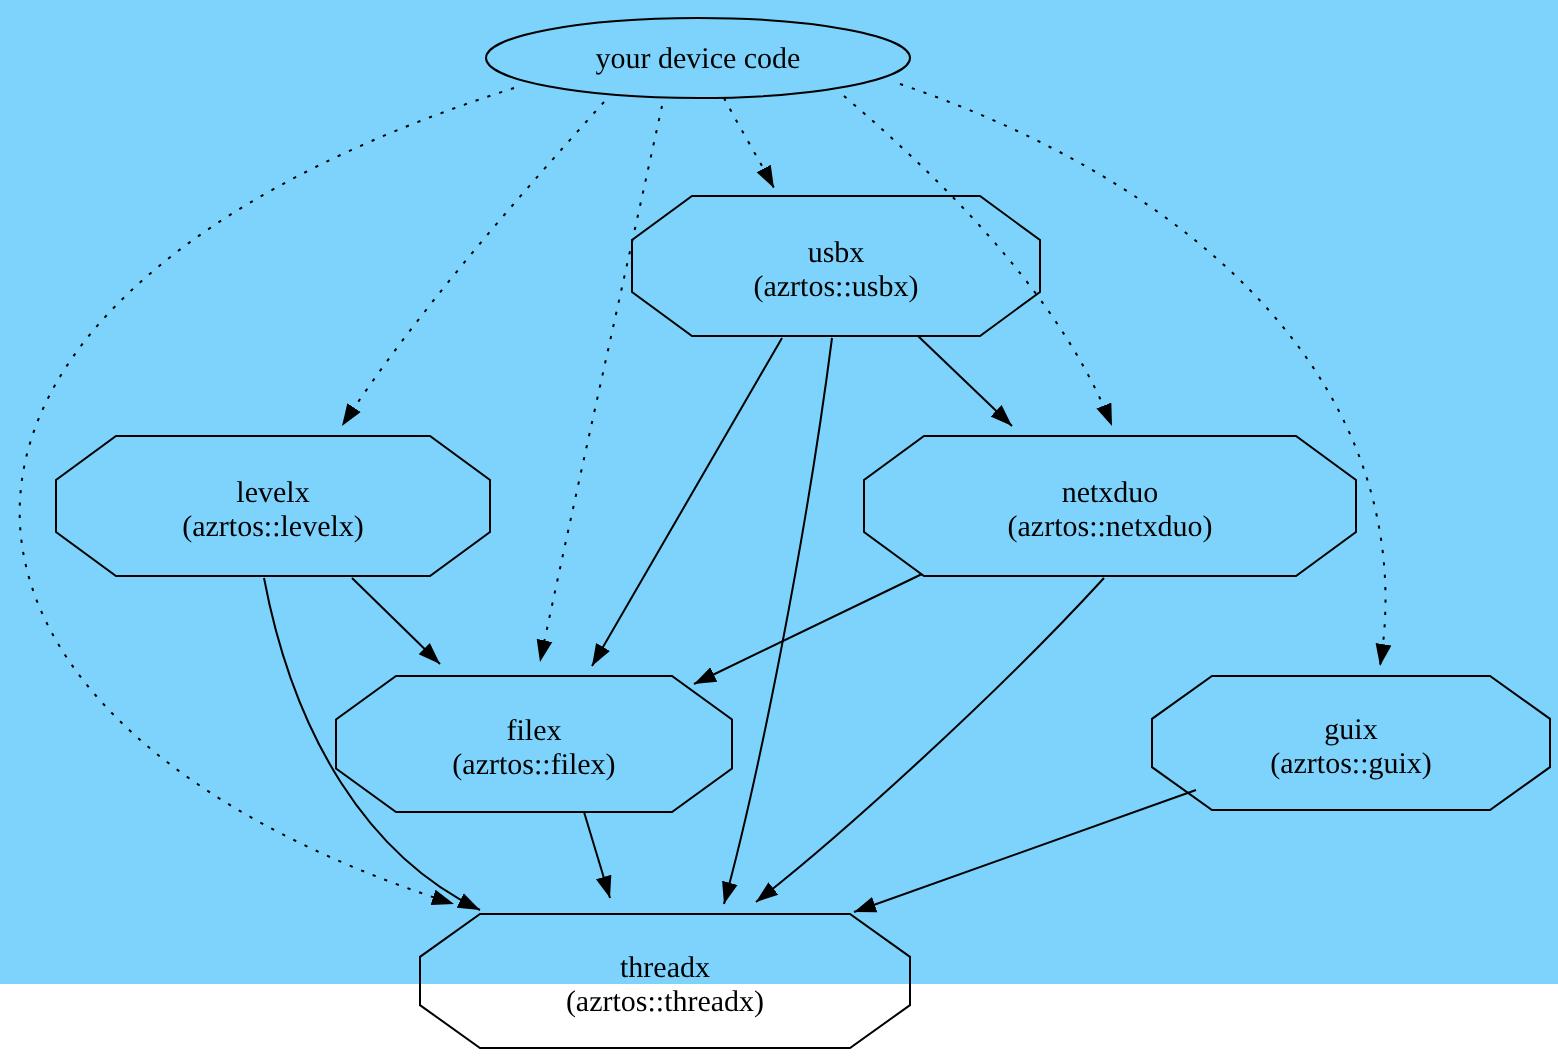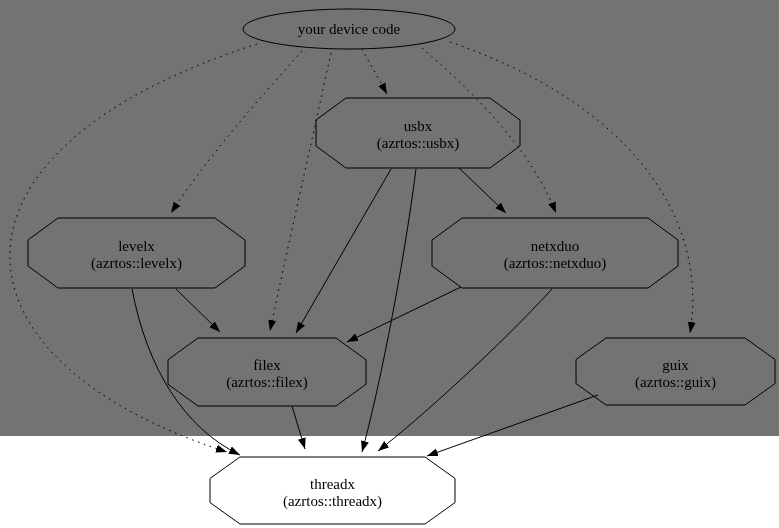--- a/index.html
+++ b/index.html
@@ -6,22 +6,22 @@
     margin: 0;
     padding: 0;
     background: #ffffff;
     width: 779px;
     height: 528px;
     overflow: hidden;
   }
   #canvas-wrap {
     position: relative;
     width: 779px;
-    height: 436px;
-    background: #737373;
+    height: 492px;
+    background: #7dd3fc;
   }
   svg {
     display: block;
     font-family: "Liberation Serif", "DejaVu Serif", serif;
   }
   .node-shape {
     fill: none;
     stroke: #000000;
     stroke-width: 1;
   }

